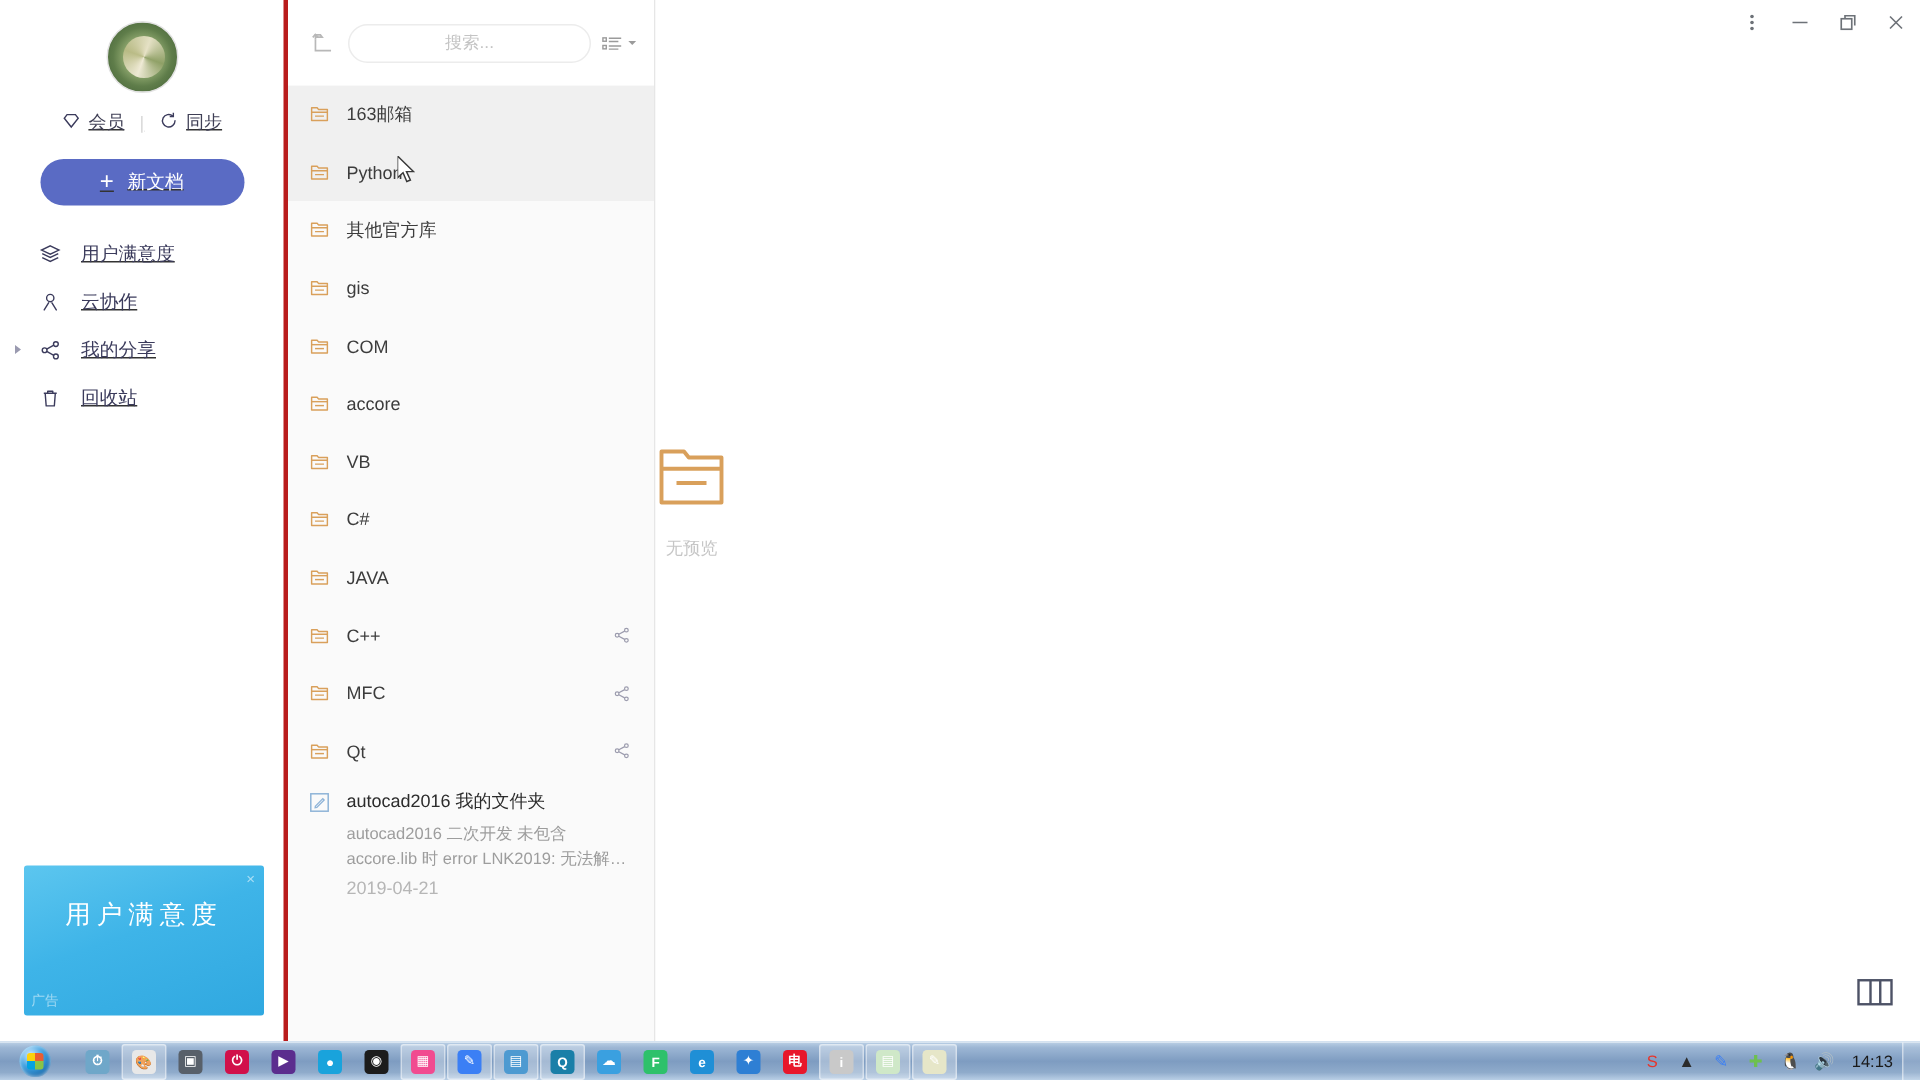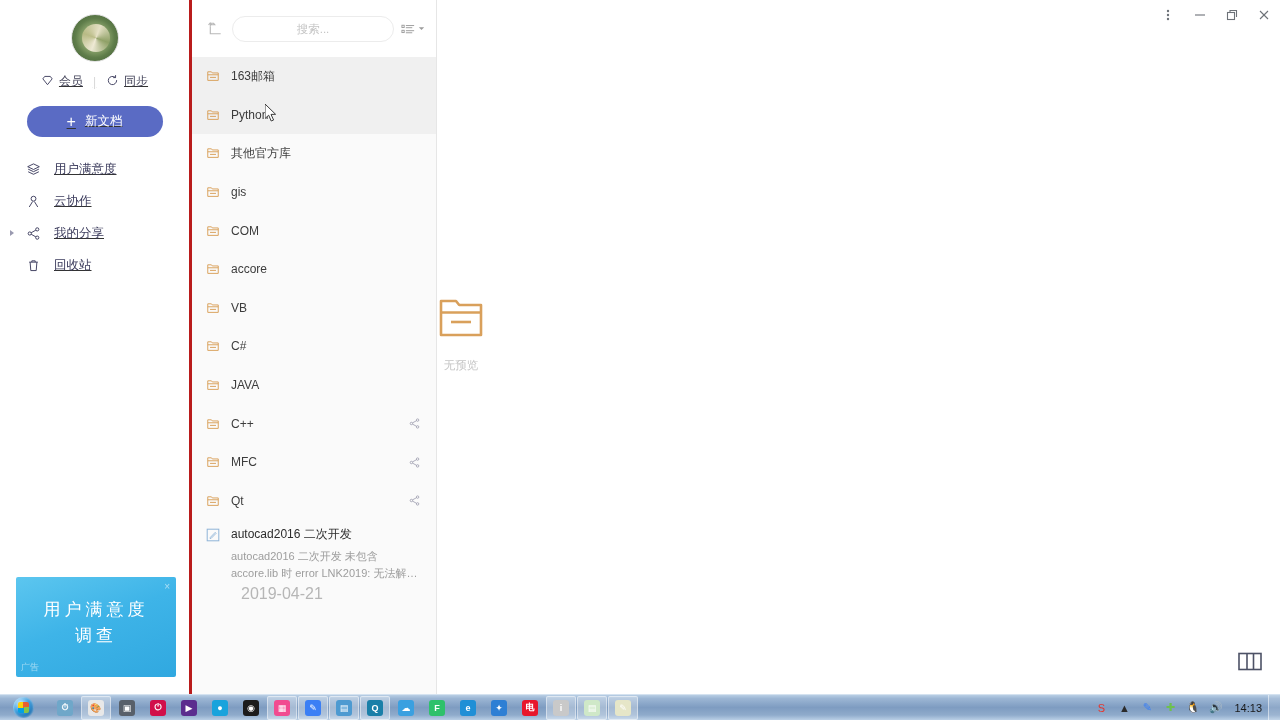--- a/index.html
+++ b/index.html
@@ -66,21 +66,21 @@
   .frow.sel { background:#f0f0f0; }
   .ficon { width:14px; height:14px; flex:0 0 14px; display:flex; align-items:center; justify-content:center; }
   .fname { margin-left:11px; font-size:12px; color:#3c3c3c; flex:1; white-space:nowrap; overflow:hidden; text-overflow:ellipsis; }
   .shareic { width:16px; display:flex; align-items:center; justify-content:center; color:#8b8ba0; opacity:.85; }
 
   .docrow { padding:6px 14px 8px 14px; cursor:pointer; }
   .dochead { display:flex; align-items:center; }
   .doctitle { margin-left:11px; font-size:12px; color:#2c2c2c; }
   .docsnip { margin-left:25px; margin-top:5px; font-size:11px; color:#9d9d9d; line-height:17px;
              display:-webkit-box; -webkit-line-clamp:2; -webkit-box-orient:vertical; overflow:hidden; }
-  .docdate { margin-left:35px; margin-top:3px; font-size:16px; color:#b6b6b6; }
+  .docdate { margin-left:25px; margin-top:3px; font-size:12px; color:#b6b6b6; }
 
   .fl-status { position:absolute; left:0; right:0; bottom:0; height:34px; background:#f1f1f1;
                border-top:1px solid #e6e6e6; display:flex; align-items:center; padding-left:17px;
                font-size:11px; color:#9b9b9b; }
 
   
   .preview { position:absolute; left:437px; top:0; right:0; bottom:0; background:#fff;
              display:flex; align-items:flex-start; justify-content:center; flex-direction:column; }
   .pv-inner { margin-top:-30px; display:flex; flex-direction:column; align-items:center; }
   .pv-text { margin-top:16px; font-size:11.5px; color:#c6c6c6; }
@@ -220,21 +220,20 @@
         </span>
         <span class="nlabel">回收站</span>
       </div>
 
     </div>
 
     <div class="ad">
       <div class="adclose">×</div>
       <div class="adtitle">
         <div>用户满意度</div>
-        <div>调查</div>
       </div>
       <div class="adtag">广告</div>
     </div>
   </div>
 
   <div class="filelist">
 
     <div class="fl-toolbar">
       <div class="upbtn">
         <svg width="17" height="17" viewBox="0 0 18 18">
@@ -413,21 +412,21 @@
         </div>
 
       <div class="docrow">
         <div class="dochead">
           <span class="ficon">
             <svg width="14" height="14" viewBox="0 0 14 14">
                 <rect x="1.2" y="1.2" width="11.6" height="11.6" fill="none" stroke="#8fb4d8" stroke-width="1"></rect>
                 <path d="M4.3 9.4 L9.2 4.4 L10.1 5.3 L5.2 10.3 L4.1 10.5 Z" fill="none" stroke="#8fb4d8" stroke-width=".9"></path>
               </svg>
           </span>
-          <span class="doctitle">autocad2016 二次开发</span>
+          <span class="doctitle">autocad2016 我的文件夹</span>
         </div>
         <div class="docsnip">autocad2016 二次开发 未包含 accore.lib 时 error LNK2019: 无法解析的外部符号...</div>
         <div class="docdate">2019-04-21</div>
       </div>
     </div>
 
   </div>
 
   <div class="preview">
     <div class="pv-inner">

